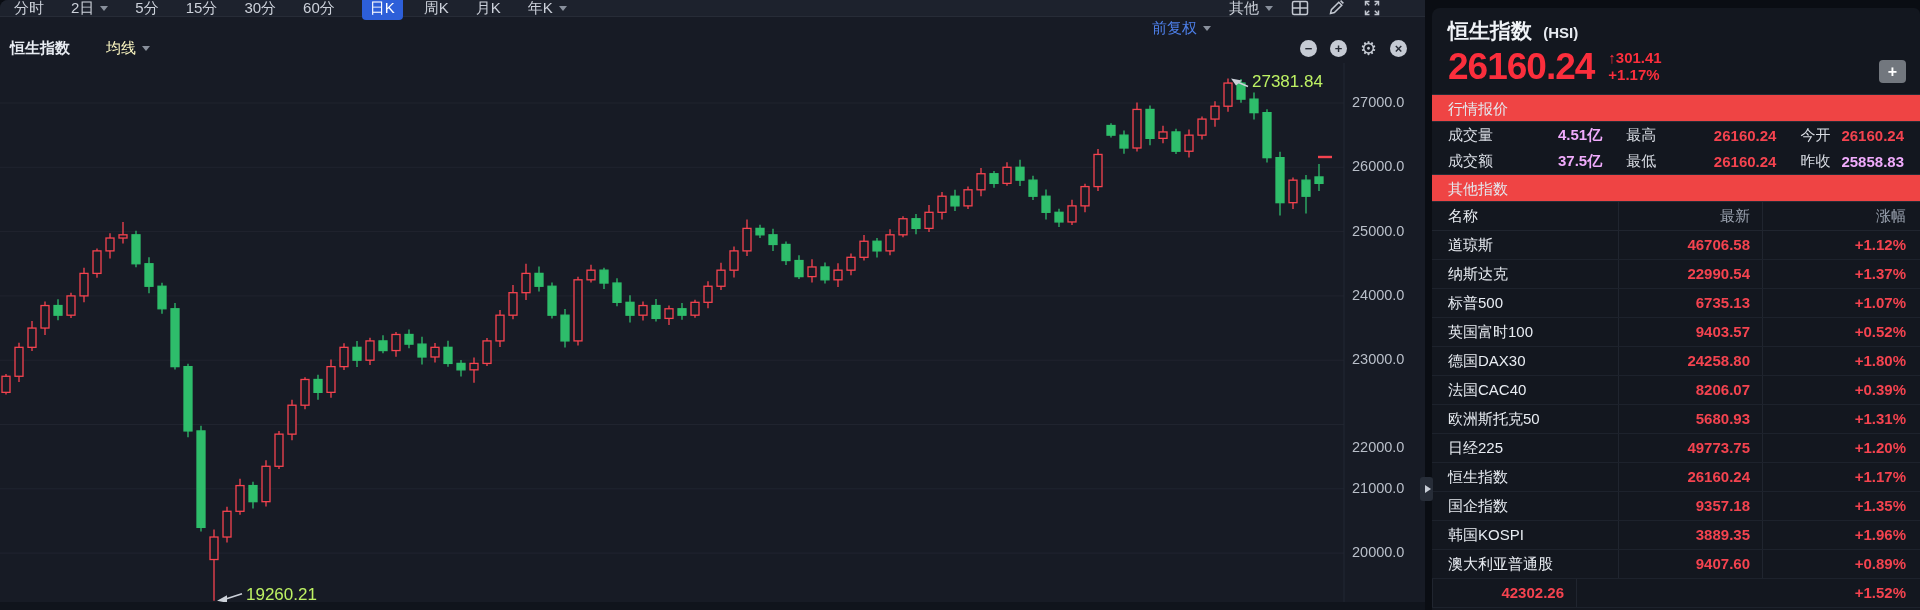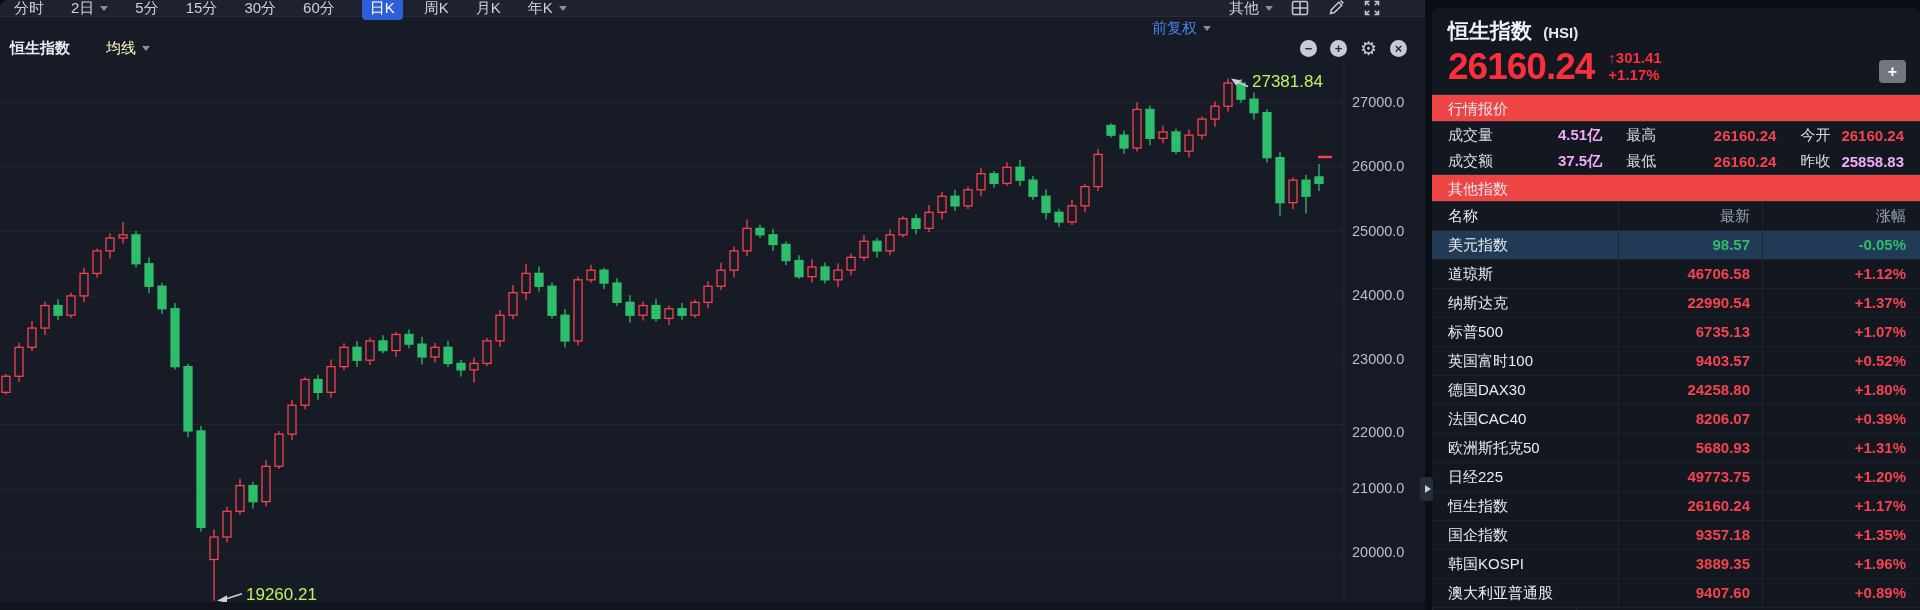--- a/index.html
+++ b/index.html
@@ -370,21 +370,21 @@
       <span class="circle-icon">×</span>
     </span>
   </div>
 
   <div id="axis-labels">
       <div class="axis-label" style="top: 94px;">27000.0</div>
       <div class="axis-label" style="top: 158.3px;">26000.0</div>
       <div class="axis-label" style="top: 222.6px;">25000.0</div>
       <div class="axis-label" style="top: 286.9px;">24000.0</div>
       <div class="axis-label" style="top: 351.2px;">23000.0</div>
-      <div class="axis-label" style="top: 424px;">22000.0</div>
+      <div class="axis-label" style="top: 439px;">22000.0</div>
       <div class="axis-label" style="top: 479.8px;">21000.0</div>
       <div class="axis-label" style="top: 544.1px;">20000.0</div>
     </div>
 
   <div class="annotation" id="ann-high" style="left: 1252px; top: 72.4477px;">27381.84</div>
   <div class="annotation" id="ann-low" style="left: 246px; top: 584.668px;">19260.21</div>
 
   <div class="bottom-strip"></div>
 </div>
 
@@ -426,25 +426,20 @@
       </div>
     </div>
 
   <div class="section-h">其他指数</div>
   <div class="t-head">
     <span class="t-name">名称</span>
     <span class="t-val">最新</span>
     <span class="t-chg">涨幅</span>
   </div>
   <div class="t-rows" id="t-rows">
-      <div class="t-row selected">
-        <span class="t-name">美元指数</span>
-        <span class="t-val green">98.57</span>
-        <span class="t-chg green">-0.05%</span>
-      </div>
       <div class="t-row">
         <span class="t-name">道琼斯</span>
         <span class="t-val red">46706.58</span>
         <span class="t-chg red">+1.12%</span>
       </div>
       <div class="t-row">
         <span class="t-name">纳斯达克</span>
         <span class="t-val red">22990.54</span>
         <span class="t-chg red">+1.37%</span>
       </div>

